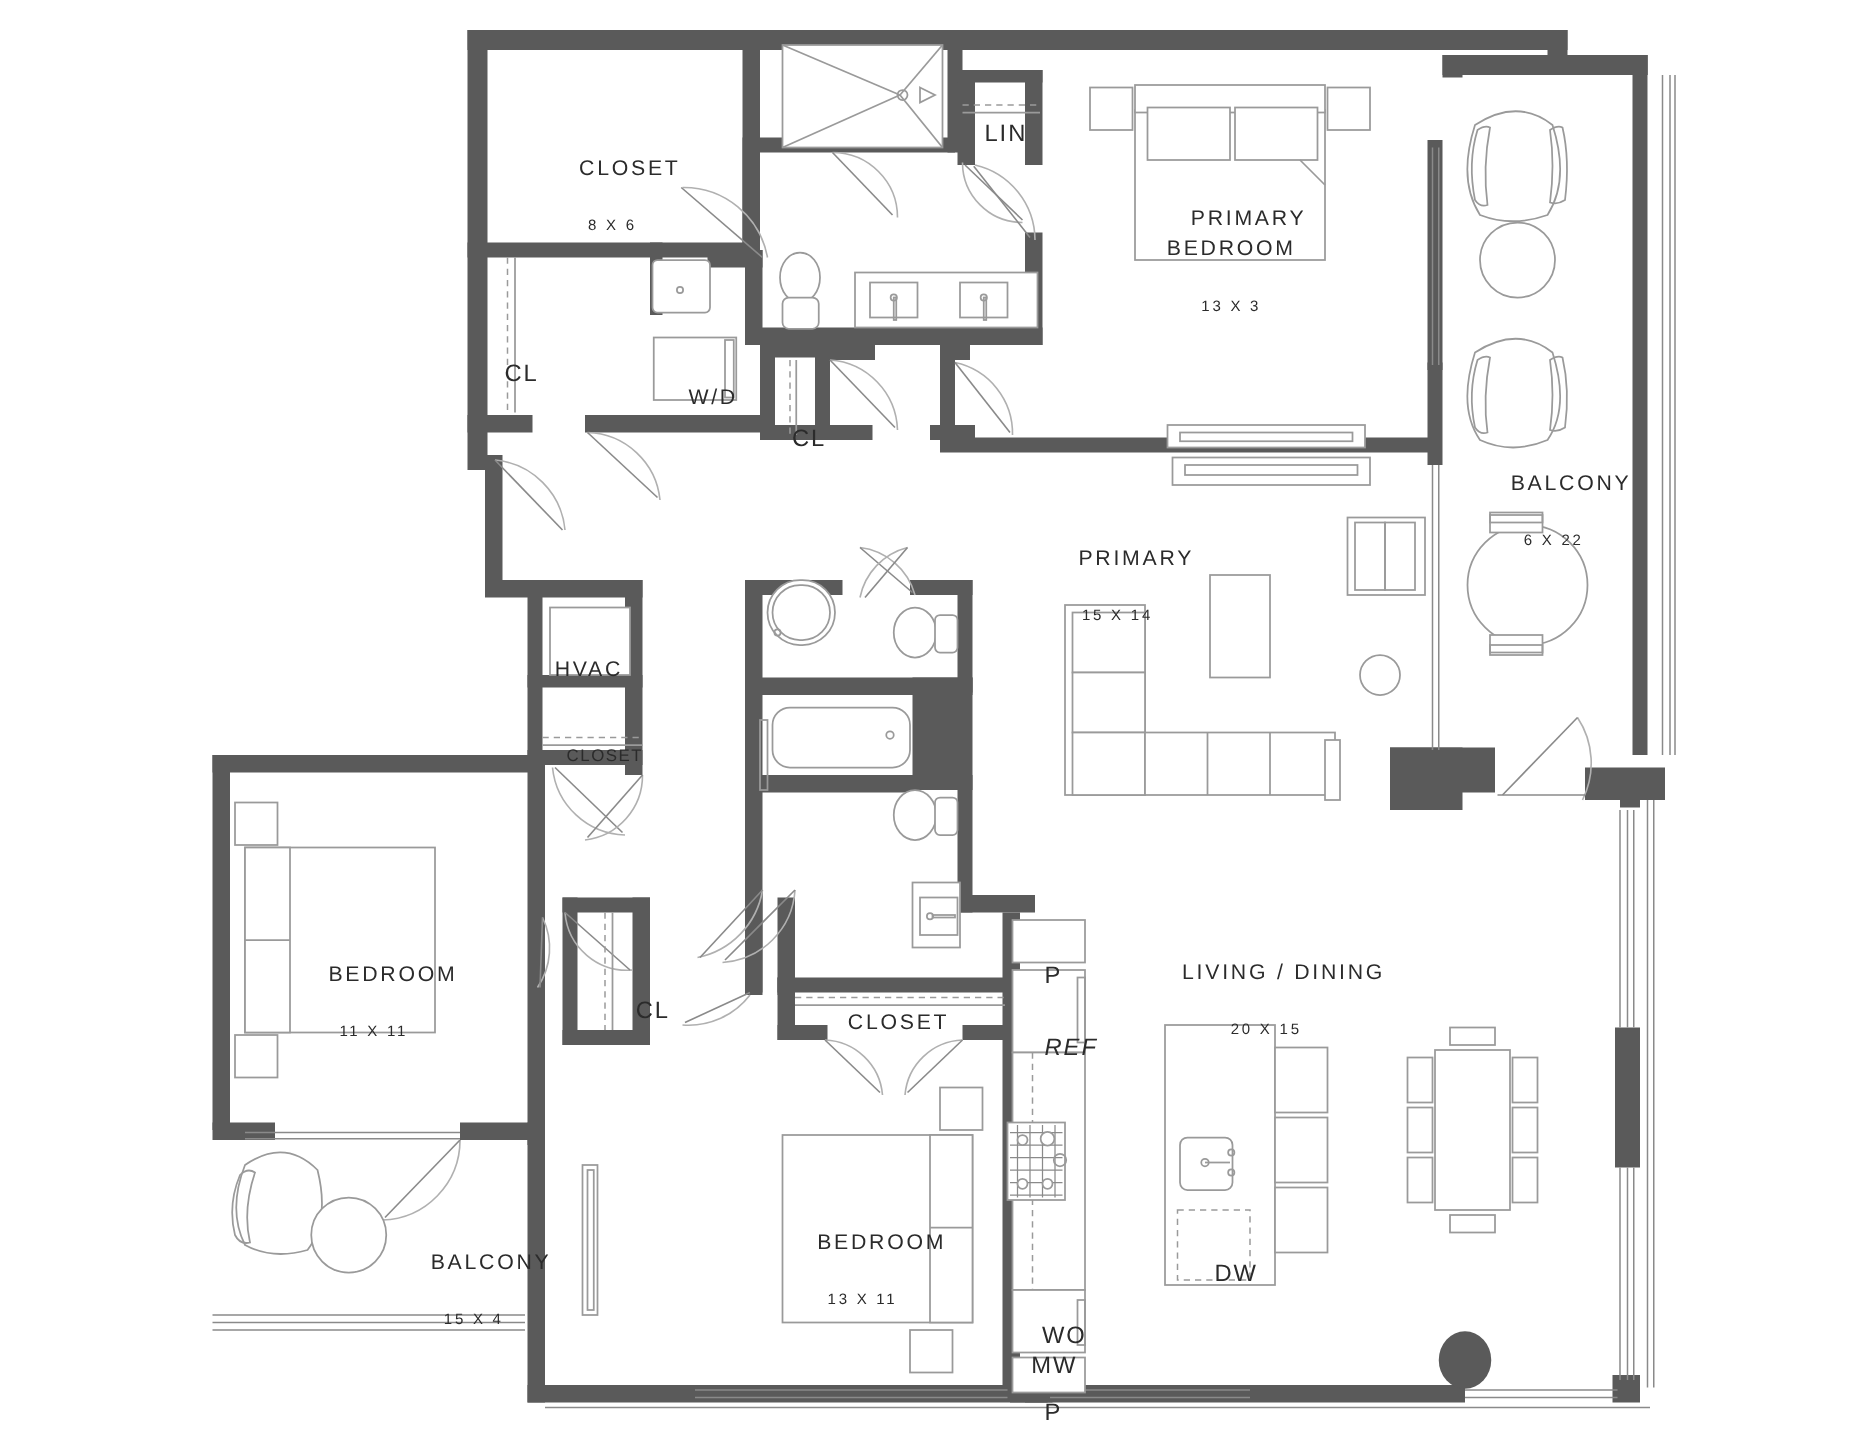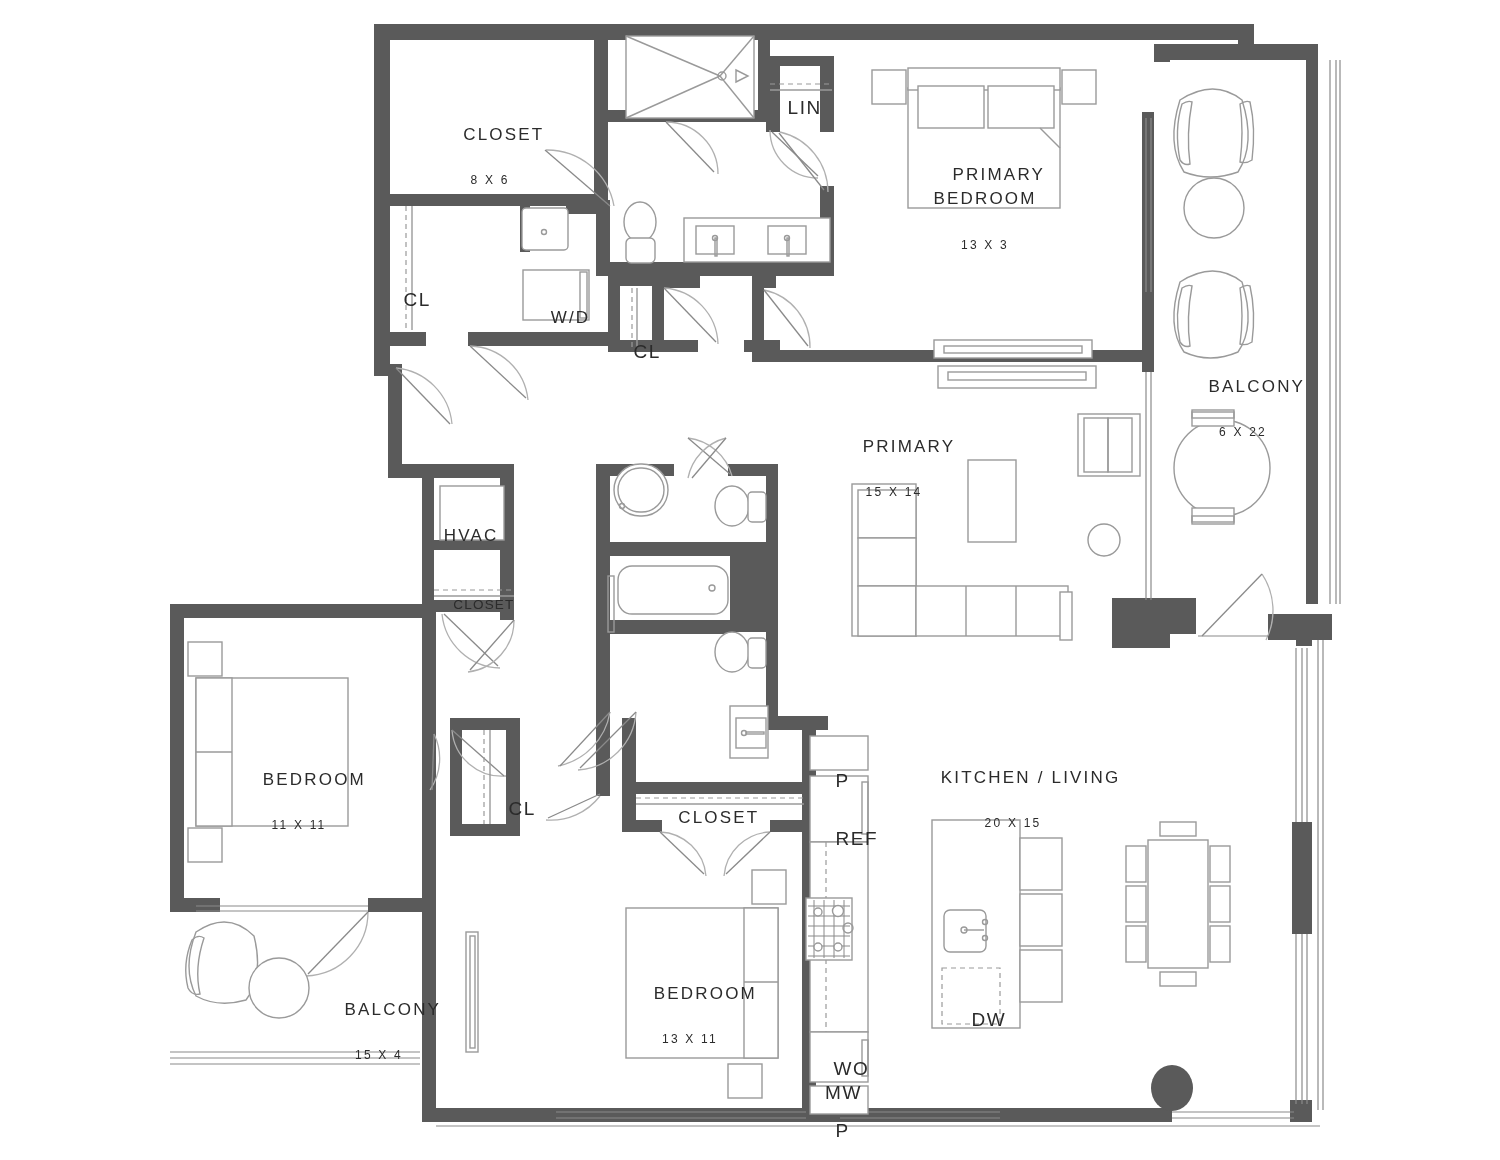--- a/index.html
+++ b/index.html
@@ -475,38 +475,38 @@
 
   <div class="room-label sm" style="left:481px;top:767px;width:36px;">
     <span>CL</span>
   </div>
 
   <div class="room-label" style="left:645px;top:781px;width:120px;">
     <span>CLOSET</span>
   </div>
 
   <div class="room-label" style="left:913px;top:741px;width:200px;">
-    <span>KITCHEN / LIVING</span>
+    <span>LIVING / DINING</span>
     <span class="dim">20 X 15</span>
   </div>
 
   <div class="room-label" style="left:626px;top:957px;width:128px;">
     <span>BEDROOM</span>
     <span class="dim">13 X 11</span>
   </div>
 
   <div class="room-label" style="left:315px;top:973px;width:128px;">
     <span>BALCONY</span>
     <span class="dim">15 X 4</span>
   </div>
 
   <div class="room-label sm" style="left:808px;top:739px;width:34px;">
     <span>P</span>
   </div>
-  <div class="room-label sm" style="left:808px;top:797px;width:54px;">
+  <div class="room-label sm" style="left:808px;top:797px;width:54px;font-style:italic;">
     <span>REF</span>
   </div>
   <div class="room-label sm" style="left:944px;top:978px;width:54px;">
     <span>DW</span>
   </div>
   <div class="room-label sm" style="left:806px;top:1032px;width:56px;line-height:1.3;text-align:right;">
     <span style="white-space:pre-line;">WO
 MW</span>
   </div>
   <div class="room-label sm" style="left:808px;top:1089px;width:34px;">

